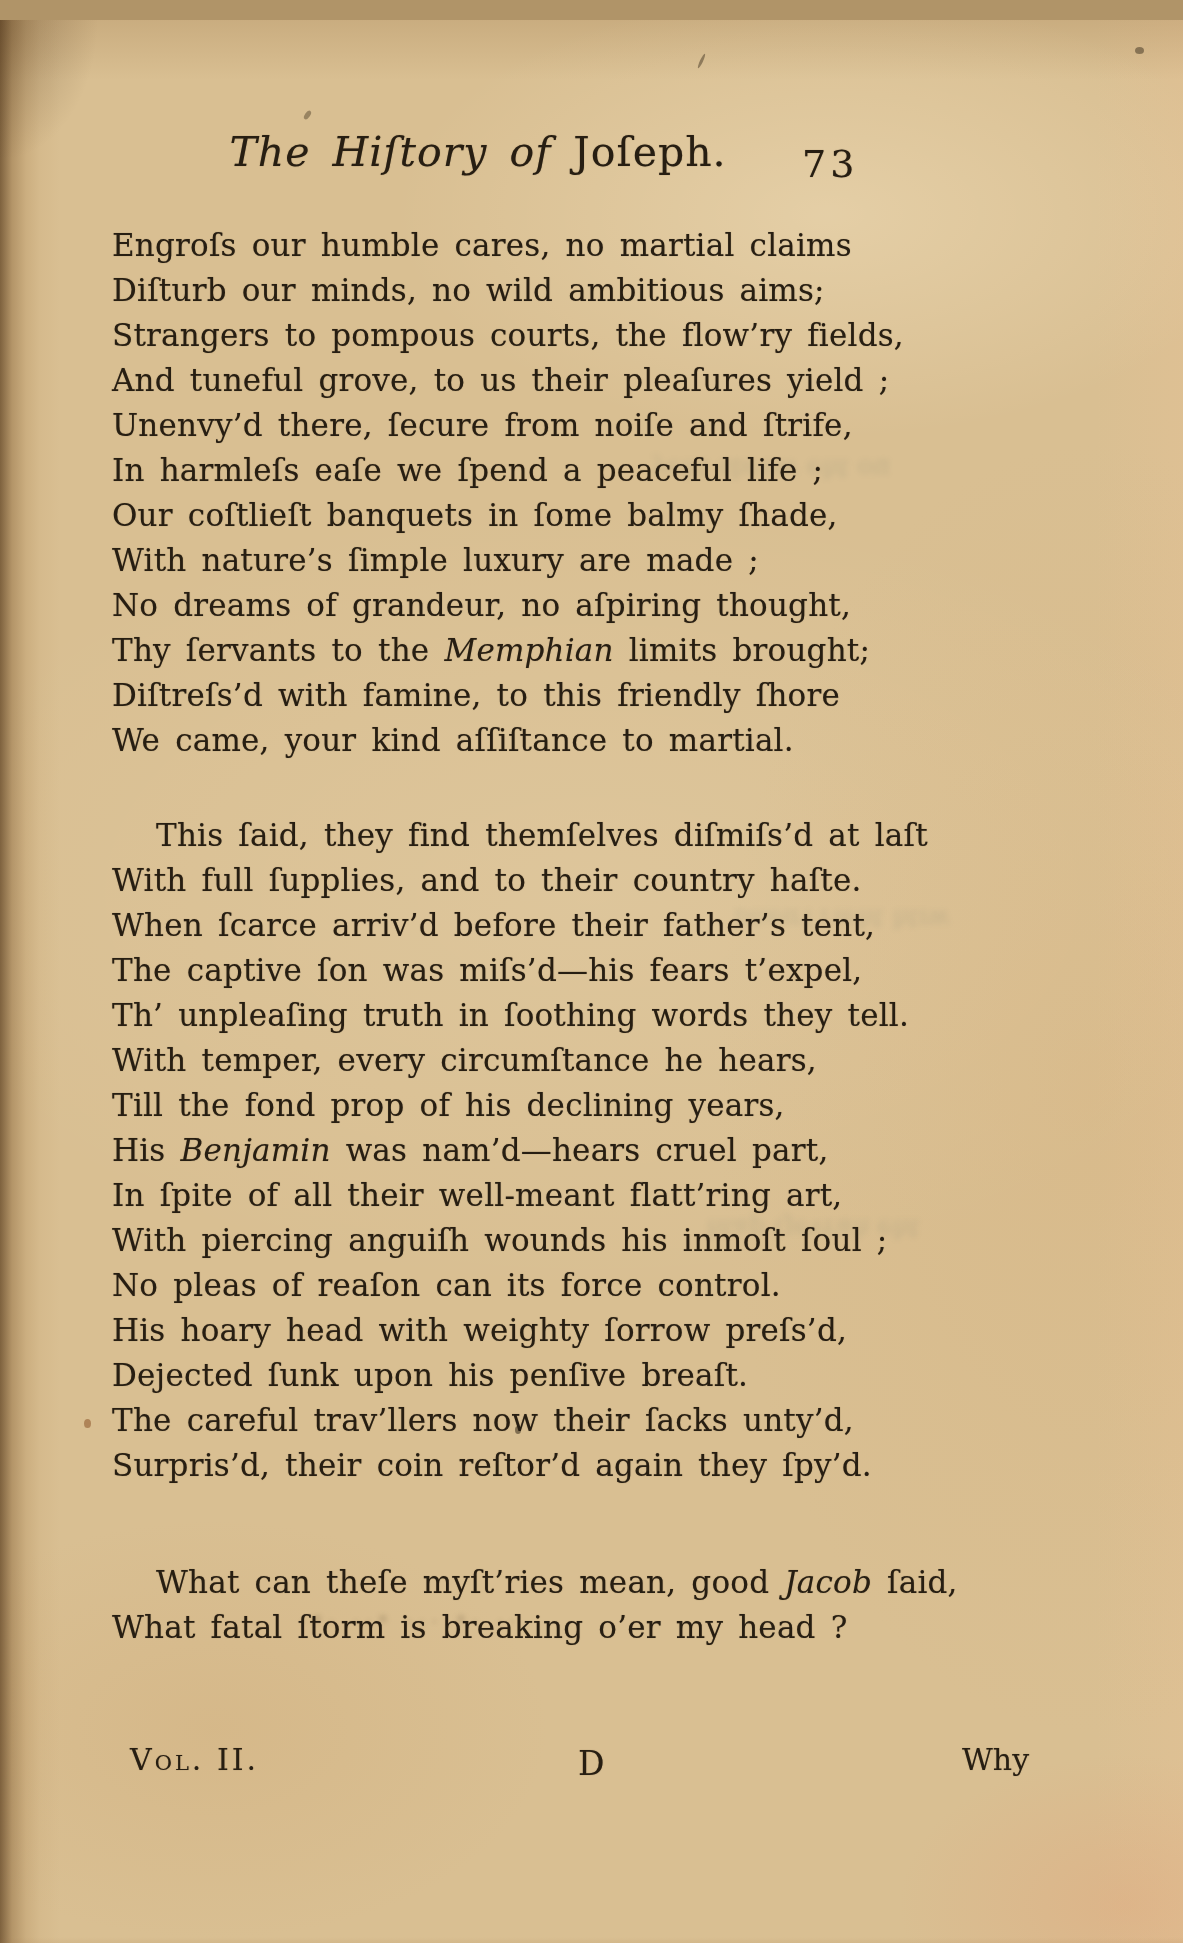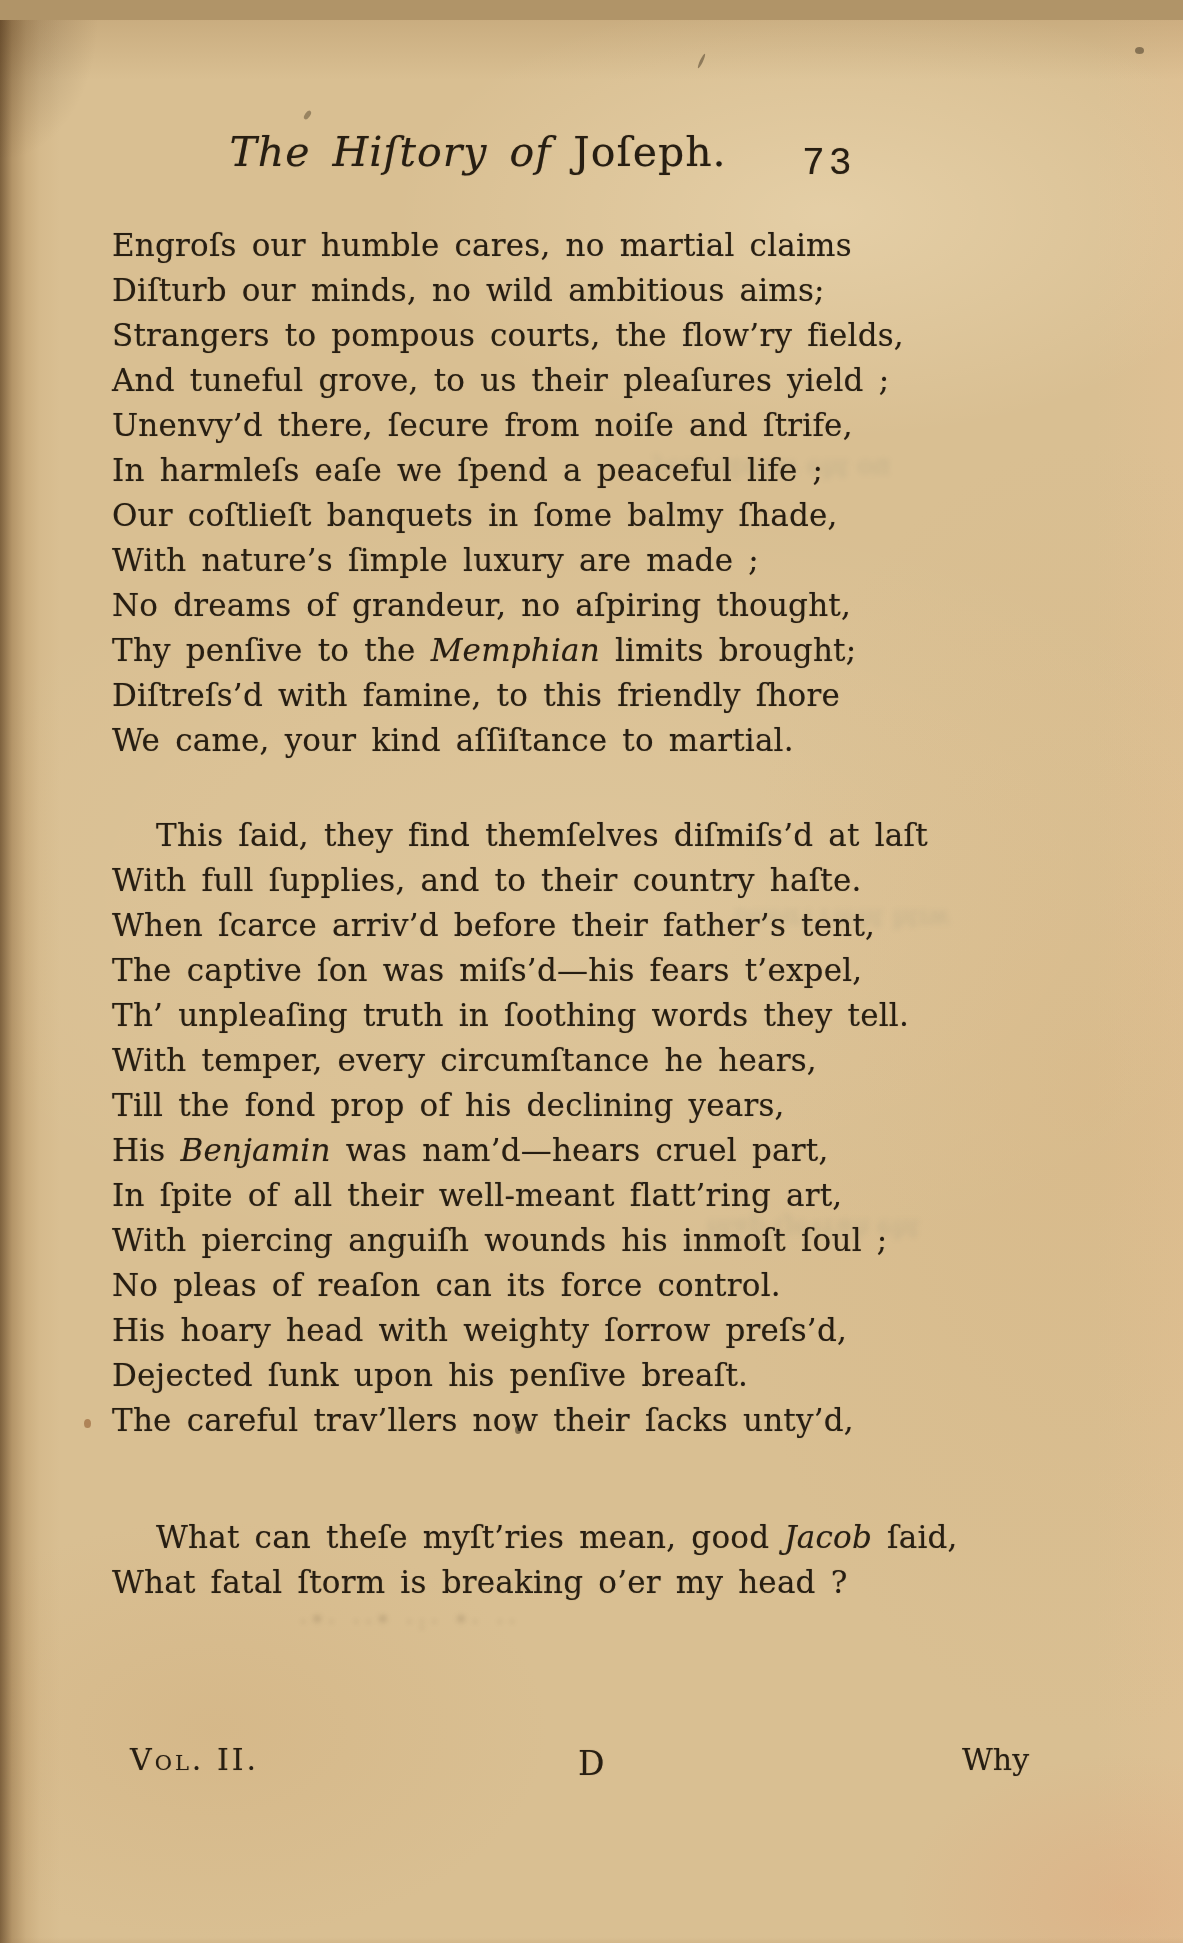--- a/index.html
+++ b/index.html
@@ -62,21 +62,20 @@
   
   .header-title{
     position:absolute;left:0;top:108px;width:956px;text-align:center;
     font-size:41px;letter-spacing:1px;word-spacing:8px;
     text-shadow:0 0 1px rgba(45,32,18,0.45);
   }
   .header-title .it{font-style:italic;}
   .page-number{
     position:absolute;left:802px;top:122px;font-size:38px;letter-spacing:4px;
     text-shadow:0 0 1px rgba(45,32,18,0.45);
-    font-family:Liberation Mono, monospace;
   }
   
   .poem{
     position:absolute;left:112px;top:203px;width:900px;
     font-size:31px;line-height:45px;word-spacing:5px;letter-spacing:0.2px;
     text-shadow:0 0 1px rgba(45,32,18,0.40);
   }
   .stanza{margin:0;}
   .stanza + .stanza{margin-top:50px;}
   .stanza.gap-large{margin-top:72px;}
@@ -118,39 +117,40 @@
       <div class="stanza">
         <div class="line"><span>Engroſs our humble cares, no martial claims</span></div>
         <div class="line"><span>Diſturb our minds, no wild ambitious aims;</span></div>
         <div class="line"><span>Strangers to pompous courts, the flow’ry fields,</span></div>
         <div class="line"><span>And tuneful grove, to us their pleaſures yield ;</span></div>
         <div class="line"><span>Unenvy’d there, ſecure from noiſe and ſtrife,</span></div>
         <div class="line"><span>In harmleſs eaſe we ſpend a peaceful life ;</span></div>
         <div class="line"><span>Our coſtlieſt banquets in ſome balmy ſhade,</span></div>
         <div class="line"><span>With nature’s ſimple luxury are made ;</span></div>
         <div class="line"><span>No dreams of grandeur, no aſpiring thought,</span></div>
-        <div class="line"><span>Thy penſive to the </span><span class="it">Memphian</span><span> limits brought;</span></div>
+        <div class="line"><span>Thy ſervants to the </span><span class="it">Memphian</span><span> limits brought;</span></div>
         <div class="line"><span>Diſtreſs’d with famine, to this friendly ſhore</span></div>
         <div class="line"><span>We came, your kind aſſiſtance to martial.</span></div>
       </div>
       <div class="stanza">
         <div class="line indent"><span>This ſaid, they find themſelves diſmiſs’d at laſt</span></div>
         <div class="line"><span>With full ſupplies, and to their country haſte.</span></div>
         <div class="line"><span>When ſcarce arriv’d before their father’s tent,</span></div>
         <div class="line"><span>The captive ſon was miſs’d—his fears t’expel,</span></div>
         <div class="line"><span>Th’ unpleaſing truth in ſoothing words they tell.</span></div>
         <div class="line"><span>With temper, every circumſtance he hears,</span></div>
         <div class="line"><span>Till the fond prop of his declining years,</span></div>
         <div class="line"><span>His </span><span class="it">Benjamin</span><span> was nam’d—hears cruel part,</span></div>
         <div class="line"><span>In ſpite of all their well-meant flatt’ring art,</span></div>
         <div class="line"><span>With piercing anguiſh wounds his inmoſt ſoul ;</span></div>
         <div class="line"><span>No pleas of reaſon can its force control.</span></div>
         <div class="line"><span>His hoary head with weighty ſorrow preſs’d,</span></div>
         <div class="line"><span>Dejected ſunk upon his penſive breaſt.</span></div>
         <div class="line"><span>The careful trav’llers now their ſacks unty’d,</span></div>
+        <div class="line"><span>Surpris’d, their coin reſtor’d again they ſpy’d.</span></div>
       </div>
       <div class="stanza gap-large">
         <div class="line indent"><span>What can theſe myſt’ries mean, good </span><span class="it">Jacob</span><span> ſaid,</span></div>
         <div class="line"><span>What fatal ſtorm is breaking o’er my head ?</span></div>
       </div>
     </div>
 
   <div class="footer">
     <span class="vol">Vol. II.</span>
     <span class="sig">D</span>

